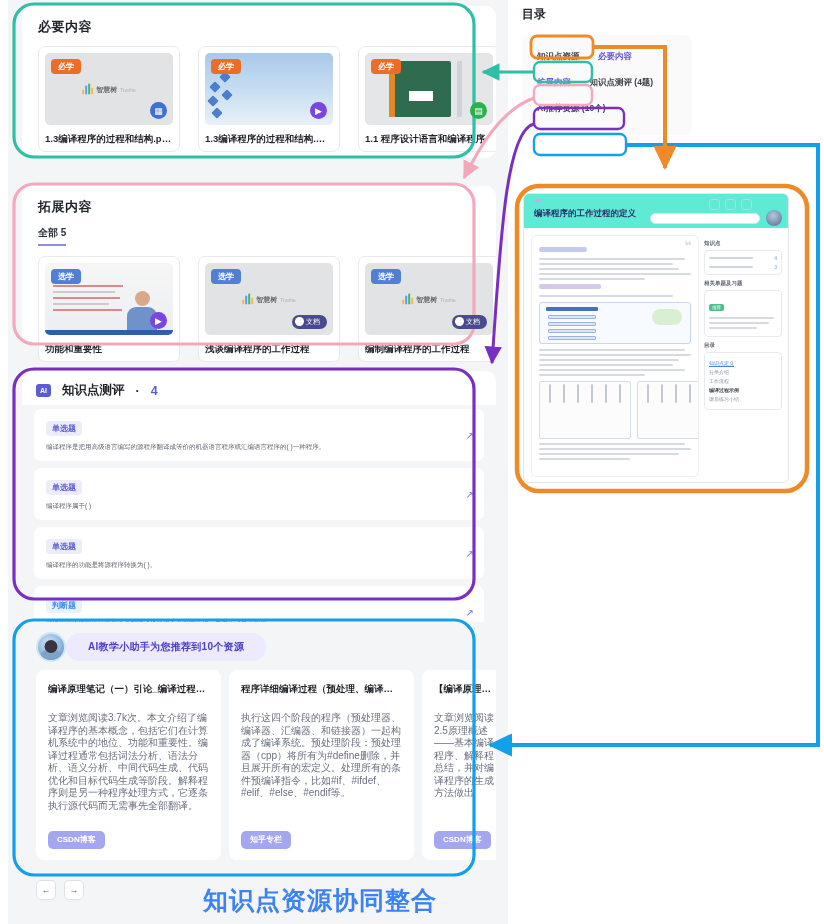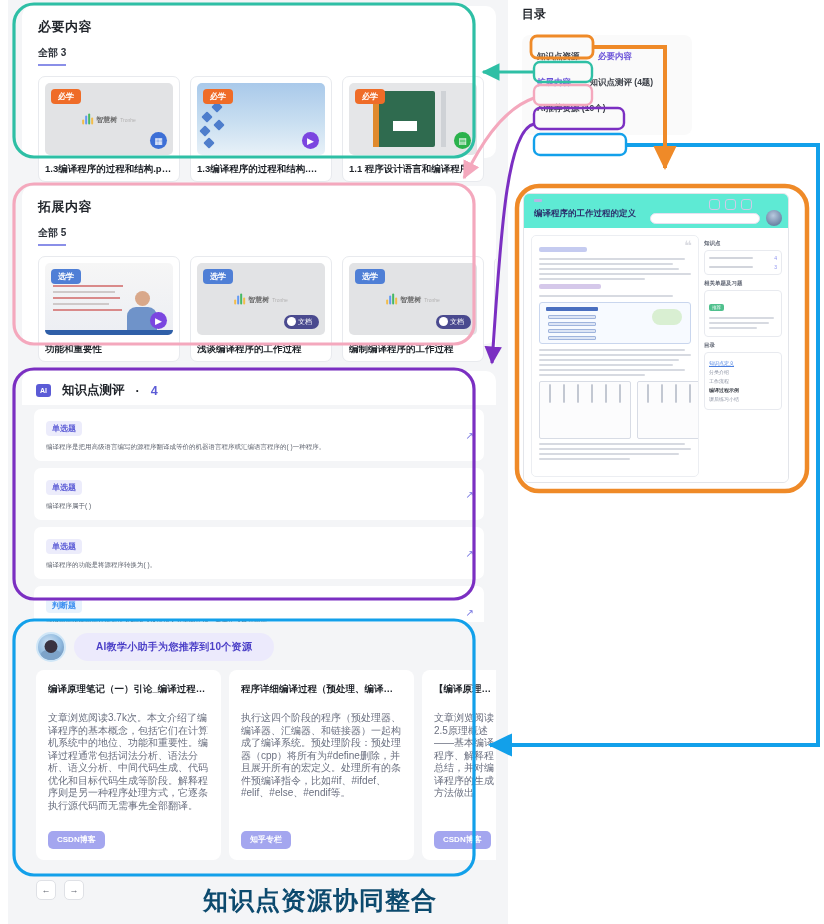--- a/index.html
+++ b/index.html
@@ -23,21 +23,21 @@
   .panel-title {
     font-size: 13px; font-weight: bold; color: #1f2329;
     padding: 12px 0 0 16px; letter-spacing: .5px;
   }
   .tabbar { padding: 6px 0 0 16px; }
   .tab-label {
     display: inline-block; font-size: 10px; color: #2b3038; font-weight: bold;
     padding-bottom: 4px; border-bottom: 2px solid #8a8fe8;
   }
 
-  .card-row { display: flex; gap: 10px; padding: 10px 12px 14px 16px; overflow: hidden; }
+  .card-row { display: flex; gap: 18px; padding: 10px 12px 14px 16px; overflow: hidden; }
   .rcard {
     flex: 0 0 auto; width: 142px; background: #fff;
     border: 1px solid #e8eaee; border-radius: 7px; padding: 6px;
   }
   .thumb {
     position: relative; width: 100%; height: 72px; border-radius: 5px; overflow: hidden;
     background: #e2e3e5;
   }
   .thumb.sky { background: linear-gradient(180deg,#a9c9ea 0%,#c9dff1 55%,#e8f1f8 100%); }
   .thumb.book { background: #e5e6e8; }
@@ -112,21 +112,21 @@
   .qtype.blank { color:#3c8ef0; background:#e8f2fd;text-align:right; }
   .qtext { font-size:6.5px; color:#5e636e; margin-top:6px; line-height:10px;
            white-space:nowrap; overflow:hidden; text-overflow:ellipsis; }
   .qarrow {
     position:absolute; right:10px; top:50%; transform:translateY(-50%);
     color:#6f6fe0; font-size:10px;
   }
 
   
   .ai-panel { background:#f4f5f7; border-radius:10px; }
-  .ai-head { display:flex; align-items:center; gap:8px; padding:10px 0 8px 14px; }
+  .ai-head { display:flex; align-items:center; padding:10px 0 8px 14px; }
   .avatar {
     width:30px;height:30px;border-radius:50%;flex:0 0 auto;
     background: radial-gradient(circle at 40% 35%, #cfe3f5 0%, #8fb9de 55%, #5f7fa8 100%);
     border:2px solid #cfe6f7; position:relative; overflow:hidden;
   }
   .avatar::after{
     content:""; position:absolute; left:50%; top:22%; transform:translateX(-50%);
     width:13px;height:13px;border-radius:50%;background:#3a3340;
   }
   .avatar::before{
@@ -156,21 +156,21 @@
     padding:4px 9px; border-radius:5px; line-height:10px;
   }
   .pager { display:flex; gap:8px; padding:8px 0 0 14px; }
   .pgbtn {
     width:20px;height:20px;border-radius:5px;border:1px solid #dfe1e6;background:#fff;
     color:#5e636e;font-size:9px;display:flex;align-items:center;justify-content:center;
   }
   .caption {
     position:absolute; left:150px; top:884px; width:340px; text-align:center;
     font-family:"Liberation Serif","DejaVu Serif",serif;
-    font-size:25px; font-weight:bold; color:#0c4a6e; letter-spacing:1px;
+    font-size:25px; font-weight:bold; color:#3b82f6; letter-spacing:1px;
   }
 
   
   .right-col { position:absolute; left:516px; top:0; width:190px; height:520px; background:#fff; }
   .dir-title { font-size:12px; font-weight:bold; color:#1f2329; padding:6px 0 0 6px; }
   .dir-box {
     margin:12px 0 0 6px; width:170px; background:#fafafa; border-radius:8px;
     padding:10px 8px 12px 8px;
   }
   .dir-item {
@@ -223,23 +223,20 @@
 </style>
 </head>
 <body>
 
 <div id="stage">
 
   <div class="left-col">
 
     <div class="panel" style="top:6px; height:152px;">
       <div class="panel-title">必要内容</div>
-      <div class="tabbar">
-        <span class="tab-label">全部 3</span>
-      </div>
       <div class="card-row">
 
         <div class="rcard">
           <div class="thumb">
             <span class="badge must">必学</span>
             <span class="thumb-logo">
               <span class="bars">
                   <i></i>
                   <i></i>
                   <i></i>

